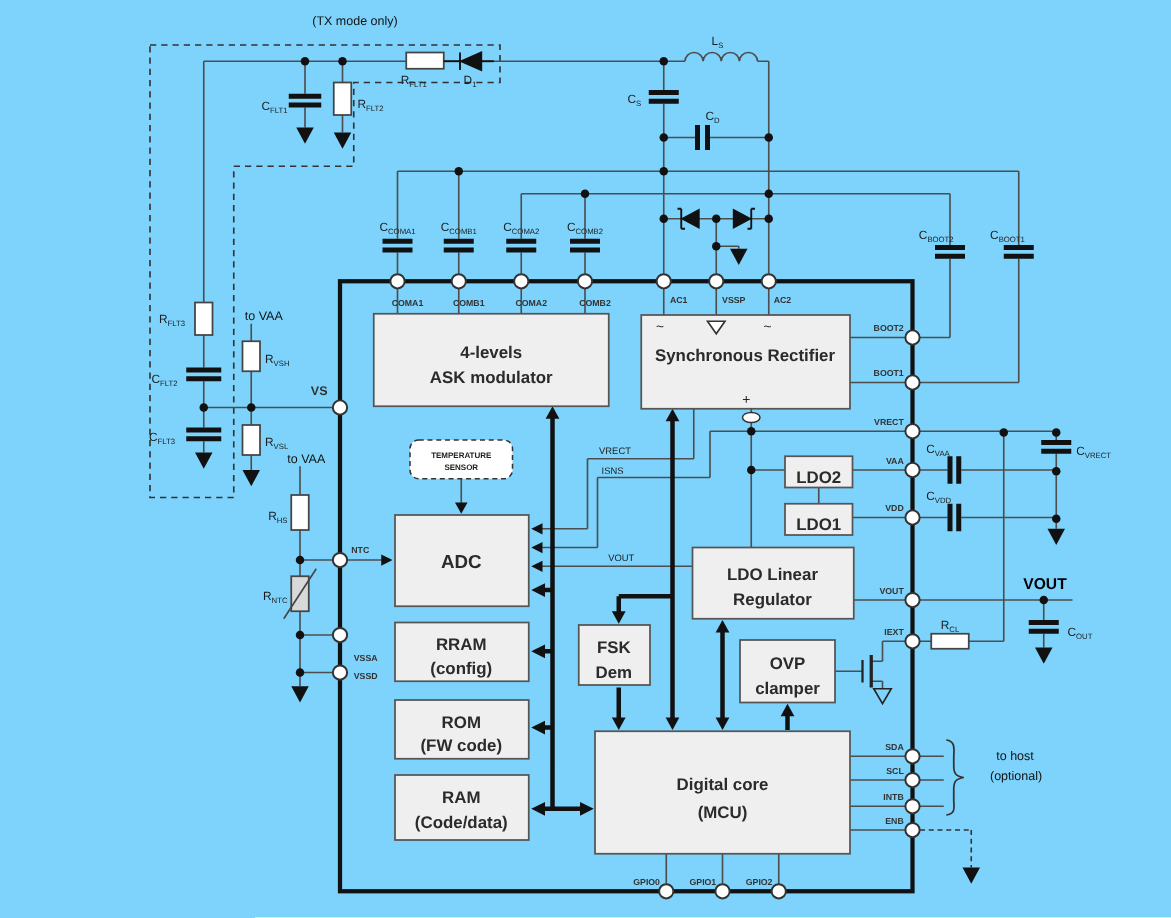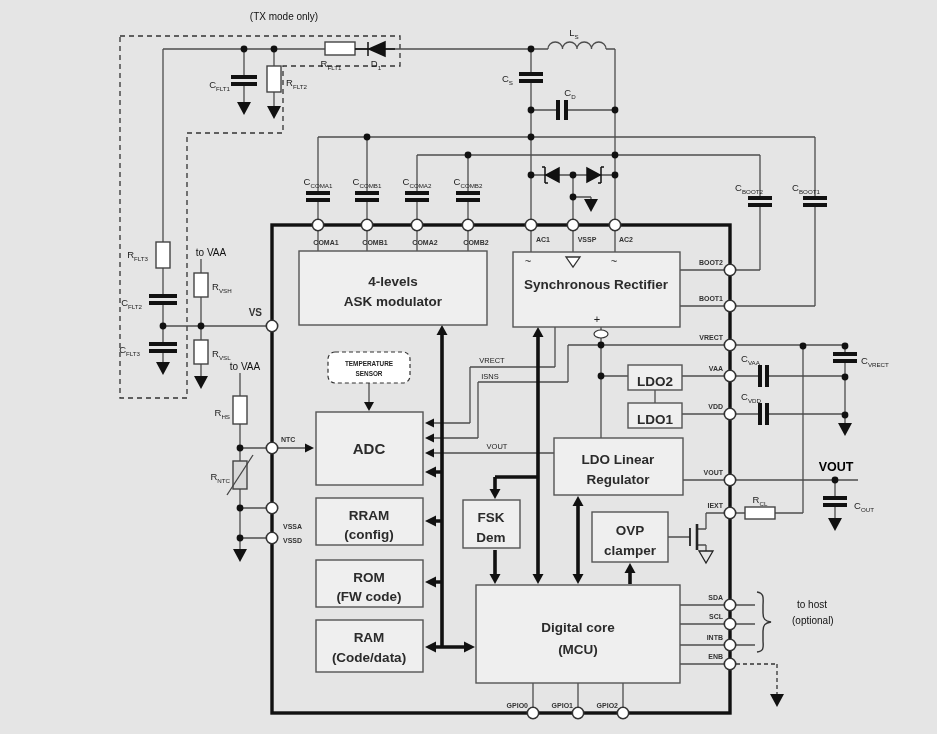--- a/index.html
+++ b/index.html
@@ -1,16 +1,16 @@
 <!DOCTYPE html>
 <html><head>
 <meta charset="utf-8">
 <style>
   html,body{margin:0;padding:0;background:#fff;}
-  .stage{position:relative;width:937px;height:734px;background:#e5e5e5;font-family:"Liberation Sans",sans-serif;}
+  .stage{position:relative;width:937px;height:734px;background:#7dd3fc;font-family:"Liberation Sans",sans-serif;}
   svg text{font-family:"Liberation Sans",sans-serif;}
   .cmp{font-size:9.5px;fill:#1c1c1c;}
   .cmp .sub{font-size:6.2px;}
   .pinlab{font-size:7px;font-weight:bold;fill:#333;}
   .blk{font-size:13.5px;font-weight:600;fill:#2b2b2b;text-anchor:middle;}
   .blk-big{font-size:15px;}
   .blk-tiny{font-size:6.4px;font-weight:600;fill:#222;text-anchor:middle;}
   .sig{font-size:7.5px;fill:#222;text-anchor:middle;}
   .note{font-size:10px;fill:#111;text-anchor:middle;}
   .note-s{text-anchor:start;}

